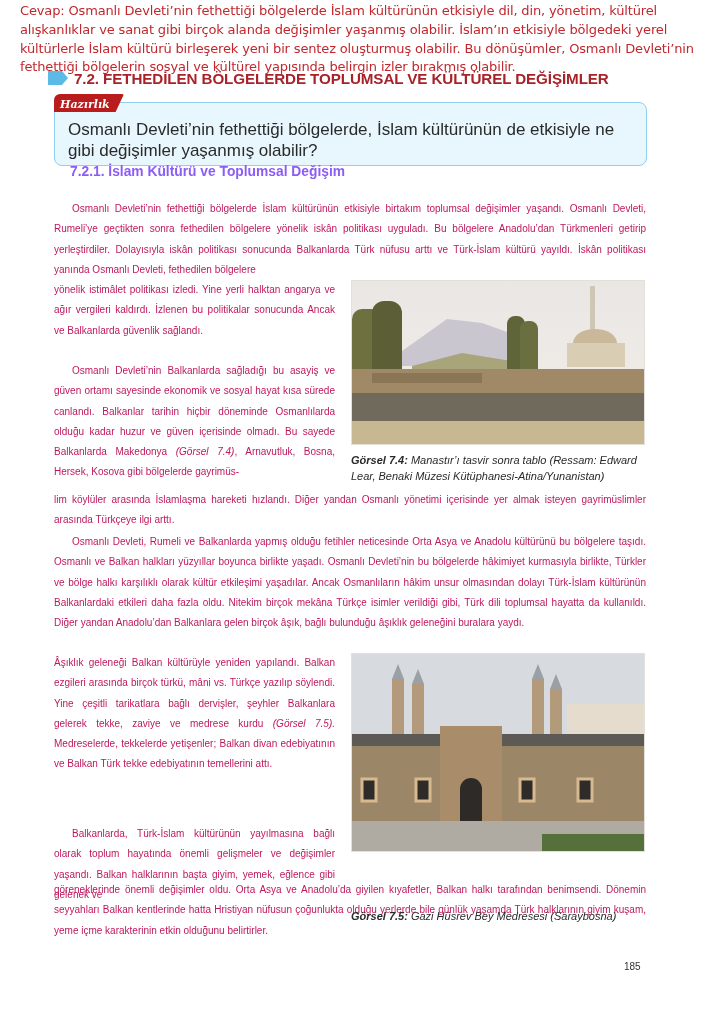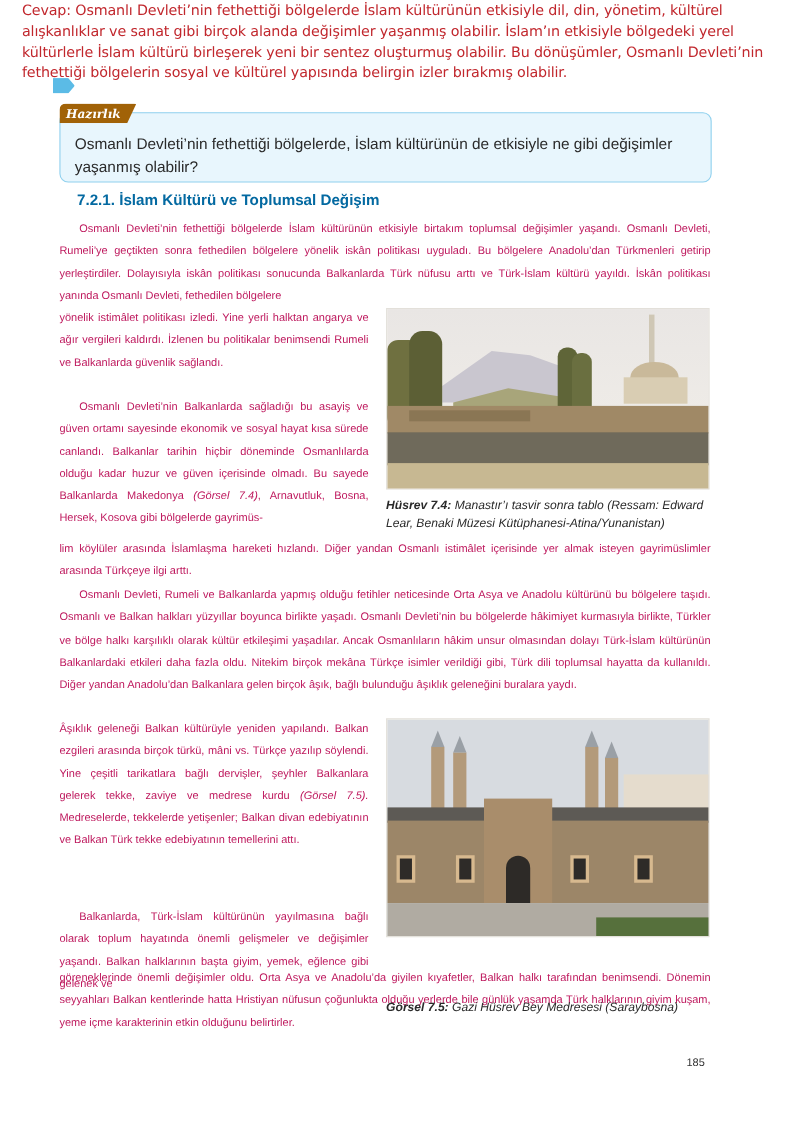--- a/index.html
+++ b/index.html
@@ -24,36 +24,36 @@
     .section-title {
       font-size: 15.2px; font-weight: bold; color: #a8222a; letter-spacing: -0.1px;
     }
 
     .prep-box {
       position: absolute; left: 54px; top: 102px; width: 593px; height: 64px;
       background: #e8f6fd; border: 1.5px solid #8fd0ee; border-radius: 8px;
     }
     .prep-tab {
       position: absolute; left: 54px; top: 94px; width: 70px; height: 18px;
-      background: #a16207; border-radius: 6px 2px 0 0;
+      background: #b91c1c; border-radius: 6px 2px 0 0;
       clip-path: polygon(0 0, 100% 0, 88% 100%, 0 100%);
       padding-left: 6px;
     }
     .prep-tab-label {
       font-family: "DejaVu Serif", serif; font-style: italic; font-weight: bold;
       font-size: 11px; color: #ffffff; line-height: 18px;
     }
     .prep-question {
       position: absolute; left: 68px; top: 120px; width: 568px;
-      font-size: 14px; line-height: 20.5px; color: #2a2a2a;
+      font-size: 17px; line-height: 20.5px; color: #2a2a2a;
     }
 
     .subsection-title {
-      position: absolute; left: 70px; top: 174px;
-      font-size: 13.8px; font-weight: bold; color: #0369a1;
+      position: absolute; left: 70px; top: 164px;
+      font-size: 13.8px; font-weight: bold; color: #8b5cf6;
     }
 
     .para {
       position: absolute; font-size: 10px; line-height: 20.3px; color: #be185d;
       text-align: justify; hyphens: manual;
     }
     .para .indent { display: inline-block; width: 18px; }
     .ref { font-style: italic; }
 
     .figure {
@@ -69,41 +69,42 @@
       position: absolute; left: 624px; top: 961px; font-size: 10px; color: #333;
     }
   </style>
 </head>
 <body>
 
 <div class="answer">Cevap: Osmanlı Devleti’nin fethettiği bölgelerde İslam kültürünün etkisiyle dil, din, yönetim, kültürel alışkanlıklar ve sanat gibi birçok alanda değişimler yaşanmış olabilir. İslam’ın etkisiyle bölgedeki yerel kültürlerle İslam kültürü birleşerek yeni bir sentez oluşturmuş olabilir. Bu dönüşümler, Osmanlı Devleti’nin fethettiği bölgelerin sosyal ve kültürel yapısında belirgin izler bırakmış olabilir.</div>
 
 <div class="section-heading">
   <span class="heading-marker"></span>
+  <span class="section-title">7.2. FETHEDİLEN BÖLGELERDE TOPLUMSAL VE KÜLTÜREL DEĞİŞİMLER</span>
 </div>
 
 <div class="prep-box"></div>
 <div class="prep-tab">
   <span class="prep-tab-label">Hazırlık</span>
 </div>
 <div class="prep-question">Osmanlı Devleti’nin fethettiği bölgelerde, İslam kültürünün de etkisiyle ne gibi değişimler yaşanmış olabilir?</div>
 
 <div class="subsection-title">7.2.1. İslam Kültürü ve Toplumsal Değişim</div>
 
 <div class="para" style="left:54px; top:199px; width:592px;">
   <span class="indent"></span><span>Osmanlı Devleti’nin fethettiği bölgelerde İslam kültürünün etkisiyle birtakım toplumsal değişimler yaşandı. Osmanlı Devleti, Rumeli’ye geçtikten sonra fethedilen bölgelere yönelik iskân politikası uyguladı. Bu bölgelere Anadolu’dan Türkmenleri getirip yerleştirdiler. Dolayısıyla iskân politikası sonucunda Balkanlarda Türk nüfusu arttı ve Türk-İslam kültürü yayıldı. İskân politikası yanında Osmanlı Devleti, fethedilen bölgelere</span>
 </div>
 
-<div class="para" style="left:54px; top:280px; width:281px;">yönelik istimâlet politikası izledi. Yine yerli halktan angarya ve ağır vergileri kaldırdı. İzlenen bu politikalar benimsendi Rumeli ve Balkanlarda güvenlik sağlandı.</div>
+<div class="para" style="left:54px; top:280px; width:281px;">yönelik istimâlet politikası izledi. Yine yerli halktan angarya ve ağır vergileri kaldırdı. İzlenen bu politikalar sonucunda Ancak ve Balkanlarda güvenlik sağlandı.</div>
 
 <div class="para" style="left:54px; top:361px; width:281px;">
   <span class="indent"></span><span>Osmanlı Devleti’nin Balkanlarda sağladığı bu asayiş ve güven ortamı sayesinde ekonomik ve sosyal hayat kısa sürede canlandı. Balkanlar tarihin hiçbir döneminde Osmanlılarda olduğu kadar huzur ve güven içerisinde olmadı. Bu sayede Balkanlarda Makedonya </span><span class="ref">(Görsel 7.4)</span><span>, Arnavutluk, Bosna, Hersek, Kosova gibi bölgelerde gayrimüs-</span>
 </div>
 
-<div class="para" style="left:54px; top:490px; width:592px;">lim köylüler arasında İslamlaşma hareketi hızlandı. Diğer yandan Osmanlı istimâlet içerisinde yer almak isteyen gayrimüslimler arasında Türkçeye ilgi arttı.</div>
+<div class="para" style="left:54px; top:490px; width:592px;">lim köylüler arasında İslamlaşma hareketi hızlandı. Diğer yandan Osmanlı yönetimi içerisinde yer almak isteyen gayrimüslimler arasında Türkçeye ilgi arttı.</div>
 
 <div class="figure" style="left:351px; top:280px; width:294px; height:165px;">
   <svg width="294" height="165" viewBox="0 0 294 165">
     <defs>
       <linearGradient id="sky1" x1="0" y1="0" x2="0" y2="1">
         <stop offset="0" stop-color="#e9e6e4"></stop>
         <stop offset="1" stop-color="#f2efe9"></stop>
       </linearGradient>
     </defs>
     <rect width="294" height="165" fill="url(#sky1)"></rect>
@@ -116,21 +117,21 @@
     <rect x="238" y="5" width="5" height="55" fill="#cfc7b5"></rect>
     <ellipse cx="243" cy="62" rx="22" ry="14" fill="#c9b99a"></ellipse>
     <rect x="215" y="62" width="58" height="24" fill="#d9cdb3"></rect>
     <rect x="0" y="88" width="294" height="25" fill="#a08966"></rect>
     <rect x="20" y="92" width="110" height="10" fill="#8a7654"></rect>
     <rect x="0" y="112" width="294" height="30" fill="#6f6a5b"></rect>
     <rect x="0" y="140" width="294" height="25" fill="#c7b892"></rect>
   </svg>
 </div>
 <div class="caption" style="left:351px; top:452px; width:300px;">
-  <b>Hüsrev 7.4:</b><span> Manastır’ı tasvir sonra tablo (Ressam: Edward Lear, Benaki Müzesi Kütüphanesi-Atina/Yunanistan)</span>
+  <b>Görsel 7.4:</b><span> Manastır’ı tasvir sonra tablo (Ressam: Edward Lear, Benaki Müzesi Kütüphanesi-Atina/Yunanistan)</span>
 </div>
 
 <div class="para" style="left:54px; top:532px; width:592px;">
   <span class="indent"></span><span>Osmanlı Devleti, Rumeli ve Balkanlarda yapmış olduğu fetihler neticesinde Orta Asya ve Anadolu kültürünü bu bölgelere taşıdı. Osmanlı ve Balkan halkları yüzyıllar boyunca birlikte yaşadı. Osmanlı Devleti’nin bu bölgelerde hâkimiyet kurmasıyla birlikte, Türkler ve bölge halkı karşılıklı olarak kültür etkileşimi yaşadılar. Ancak Osmanlıların hâkim unsur olmasından dolayı Türk-İslam kültürünün Balkanlardaki etkileri daha fazla oldu. Nitekim birçok mekâna Türkçe isimler verildiği gibi, Türk dili toplumsal hayatta da kullanıldı. Diğer yandan Anadolu’dan Balkanlara gelen birçok âşık, bağlı bulunduğu âşıklık geleneğini buralara yaydı.</span>
 </div>
 
 <div class="para" style="left:54px; top:653px; width:281px;">
   <span>Âşıklık geleneği Balkan kültürüyle yeniden yapılandı. Balkan ezgileri arasında birçok türkü, mâni vs. Türkçe yazılıp söylendi. Yine çeşitli tarikatlara bağlı dervişler, şeyhler Balkanlara gelerek tekke, zaviye ve medrese kurdu </span><span class="ref">(Görsel 7.5).</span><span> Medreselerde, tekkelerde yetişenler; Balkan divan edebiyatının ve Balkan Türk tekke edebiyatının temellerini attı.</span>
 </div>
 

